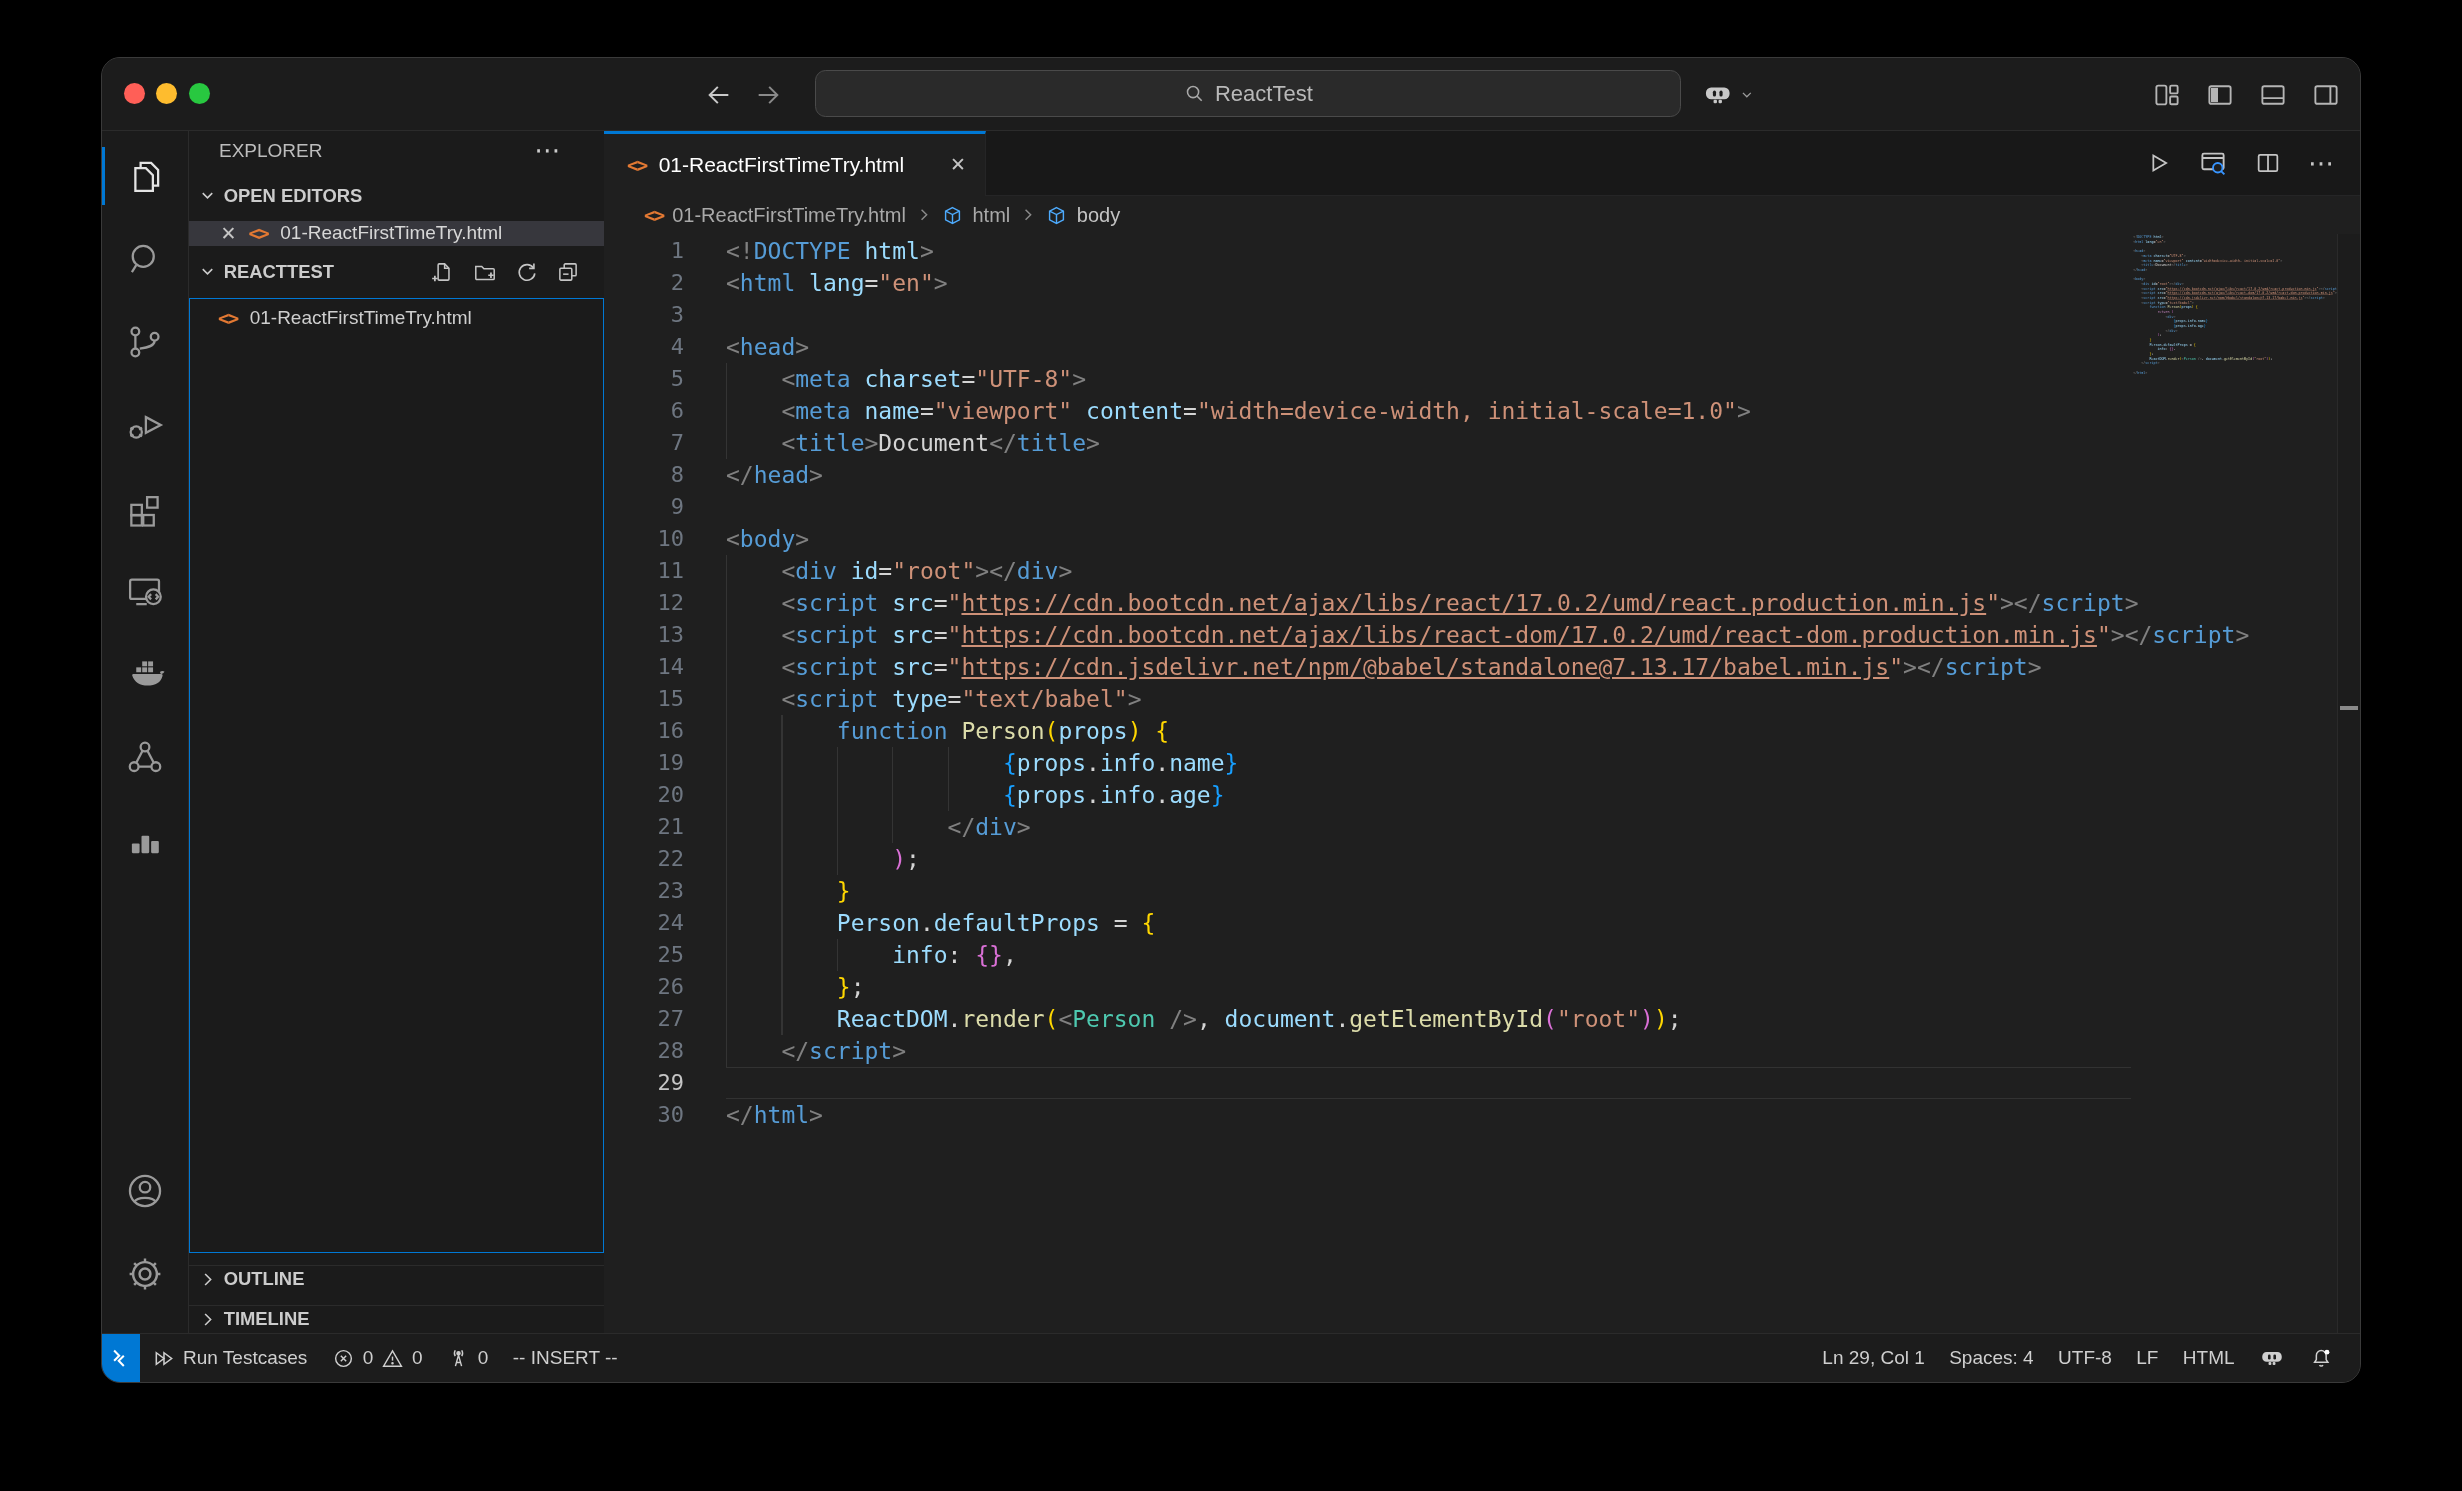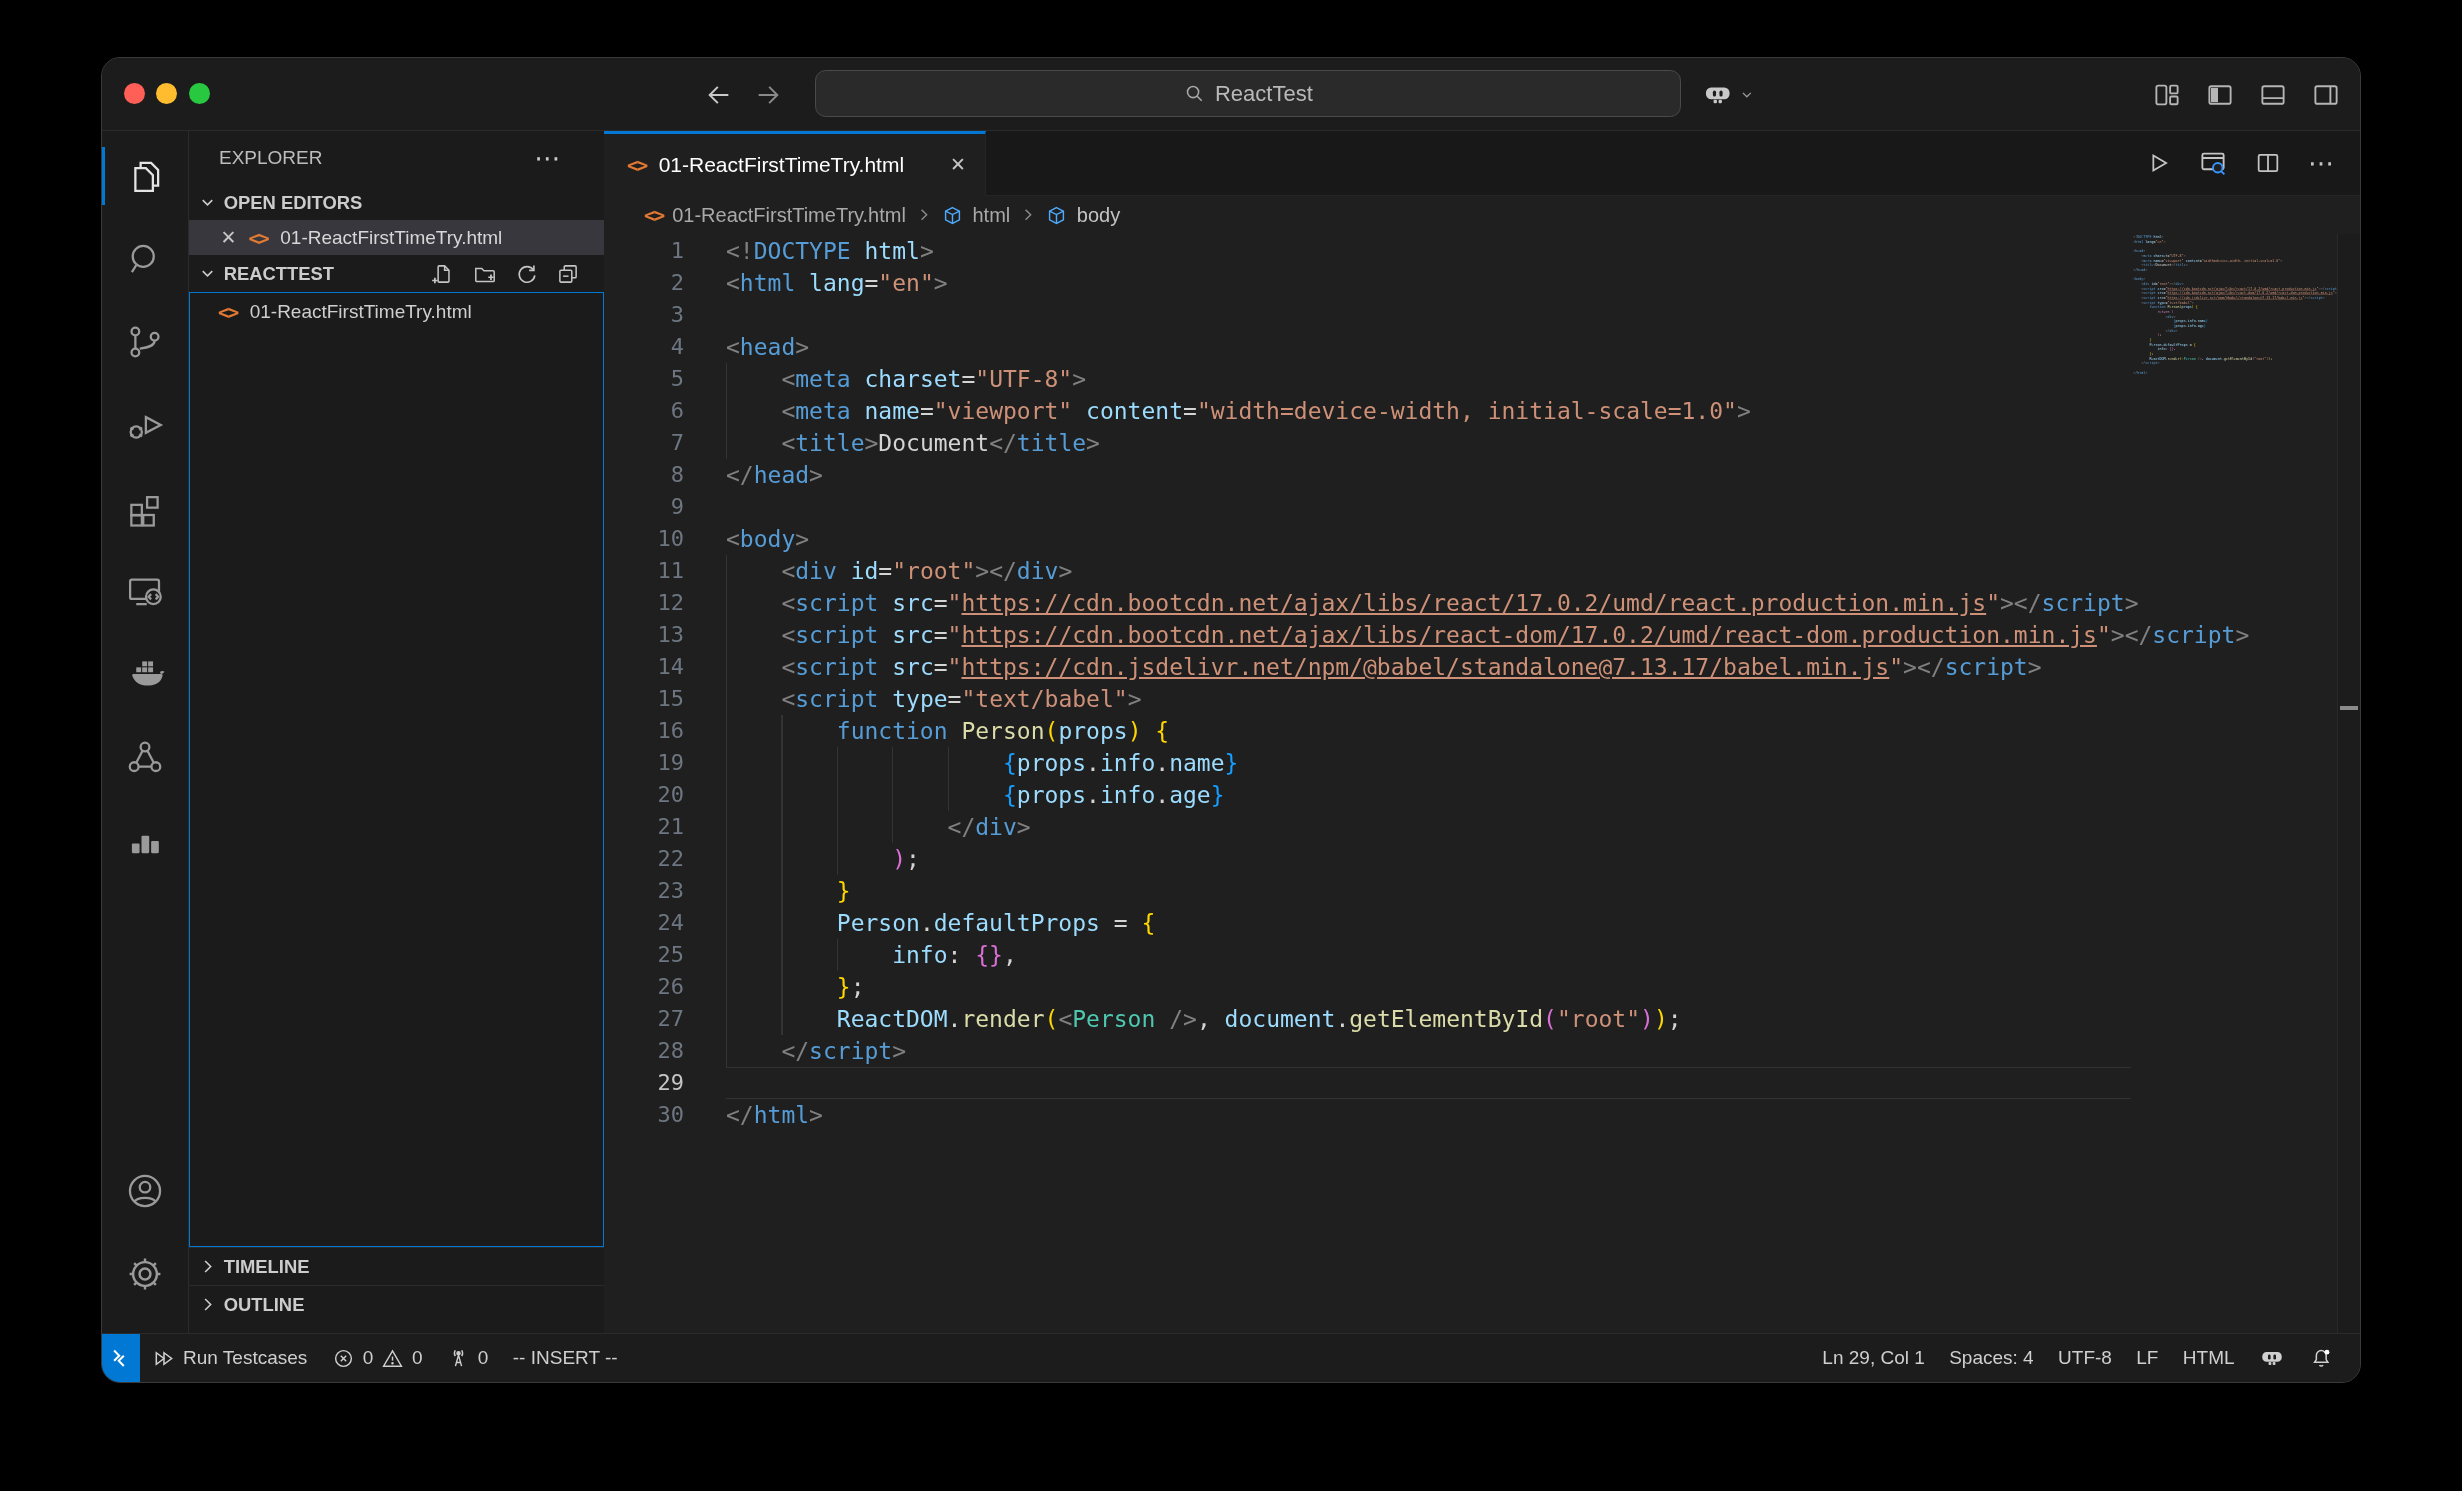--- a/index.html
+++ b/index.html
@@ -31,21 +31,21 @@
   .main { position:absolute; top:73px; bottom:49px; left:0; right:0; display:flex; }
 
   .activitybar { width:87px; background:#1b1b1b; border-right:0.9px solid #2b2b2b;
                  display:flex; flex-direction:column; flex:0 0 87px; }
   .ab-top { display:flex; flex-direction:column; padding-top:3.5px; }
   .ab-bottom { margin-top:auto; display:flex; flex-direction:column; padding-bottom:17.5px; }
   .ab-item { height:83px; display:flex; align-items:center; justify-content:center; position:relative; }
   .ab-item.active::before { content:""; position:absolute; left:0; top:12.2px; bottom:12.2px; width:2.6px; background:#0078d4; }
 
   
-  .sidebar { width:415px; flex:0 0 415px; background:#1b1b1b; display:flex; flex-direction:column; color:#cccccc; }
+  .sidebar { width:415px; flex:0 0 415px; background:#1b1b1b; display:flex; flex-direction:column; color:#cccccc;gap:12px; }
   .sb-title { height:54px; display:flex; align-items:center; padding:0 42px 0 30px;
               justify-content:space-between; font-size:19px; color:#bdbdbd; }
   .sb-more { font-size:26px; color:#cccccc; letter-spacing:1.7px; }
   .sb-sec { height:35px; display:flex; align-items:center; gap:7px; padding-left:8.7px;
             font-weight:700; font-size:18.4px; color:#cccccc; }
   .ws-header { height:37px; }
   .ws-actions { margin-left:auto; margin-right:23px; display:flex; gap:15.7px; align-items:center; }
   .oe-item { height:35px; background:#37373d; display:flex; align-items:center; gap:12.2px;
              padding-left:31.5px; font-size:19px; color:#d7d7d7; }
   .tree { flex:0 0 955px; border:1.7px solid #0078d4; border-top-width:1.3px; margin-top:0; }
@@ -356,29 +356,29 @@
           <span class="fileglyph">&lt;&gt;</span>
           <span>01-ReactFirstTimeTry.html</span>
         </div>
       </div>
       <div class="sb-sec bottom-sec">
         <span>
           <svg width="19" height="19" viewBox="0 0 24 24" fill="none" stroke="#cccccc" stroke-width="2">
                 <polyline points="9,5 16,12 9,19"></polyline>
               </svg>
         </span>
-        <span>TIMELINE</span>
+        <span>OUTLINE</span>
       </div>
       <div class="sb-sec bottom-sec">
         <span>
           <svg width="19" height="19" viewBox="0 0 24 24" fill="none" stroke="#cccccc" stroke-width="2">
                 <polyline points="9,5 16,12 9,19"></polyline>
               </svg>
         </span>
-        <span>OUTLINE</span>
+        <span>TIMELINE</span>
       </div>
     </aside>
 
     <section class="editor">
       <div class="tabbar">
         <div class="tab">
           <span class="fileglyph">&lt;&gt;</span>
           <span>01-ReactFirstTimeTry.html</span>
           <span class="closex">✕</span>
         </div>

